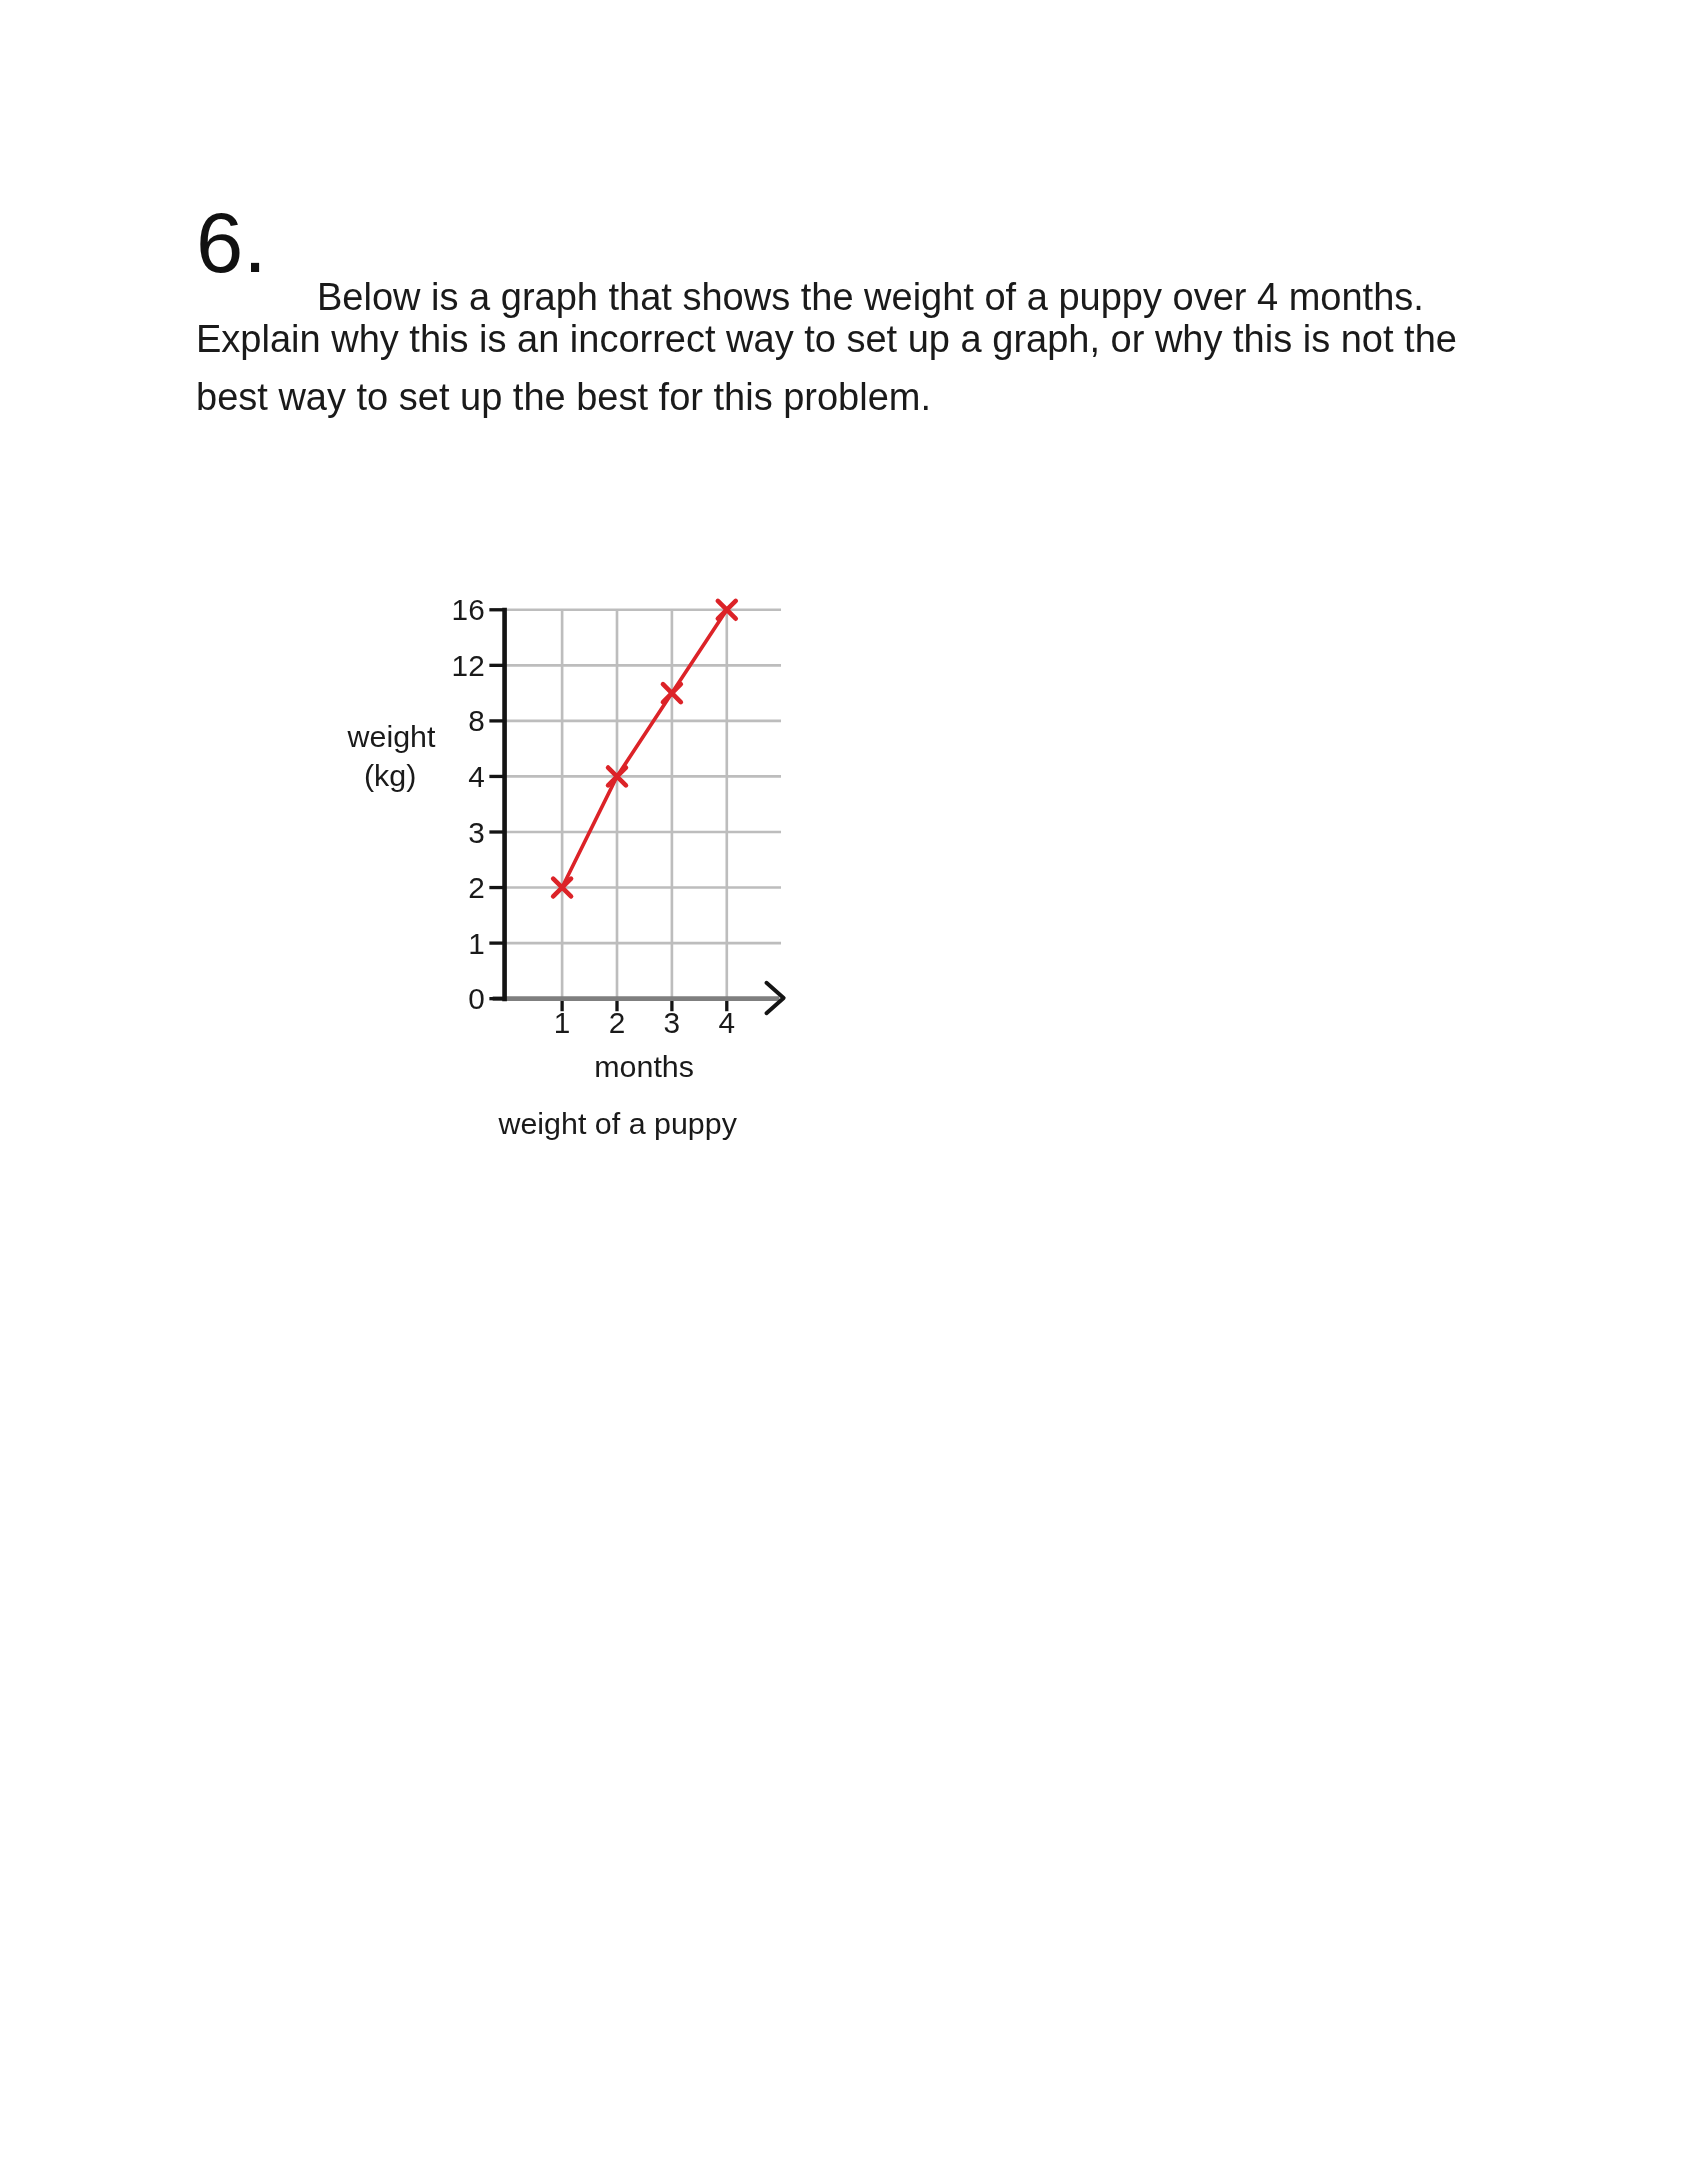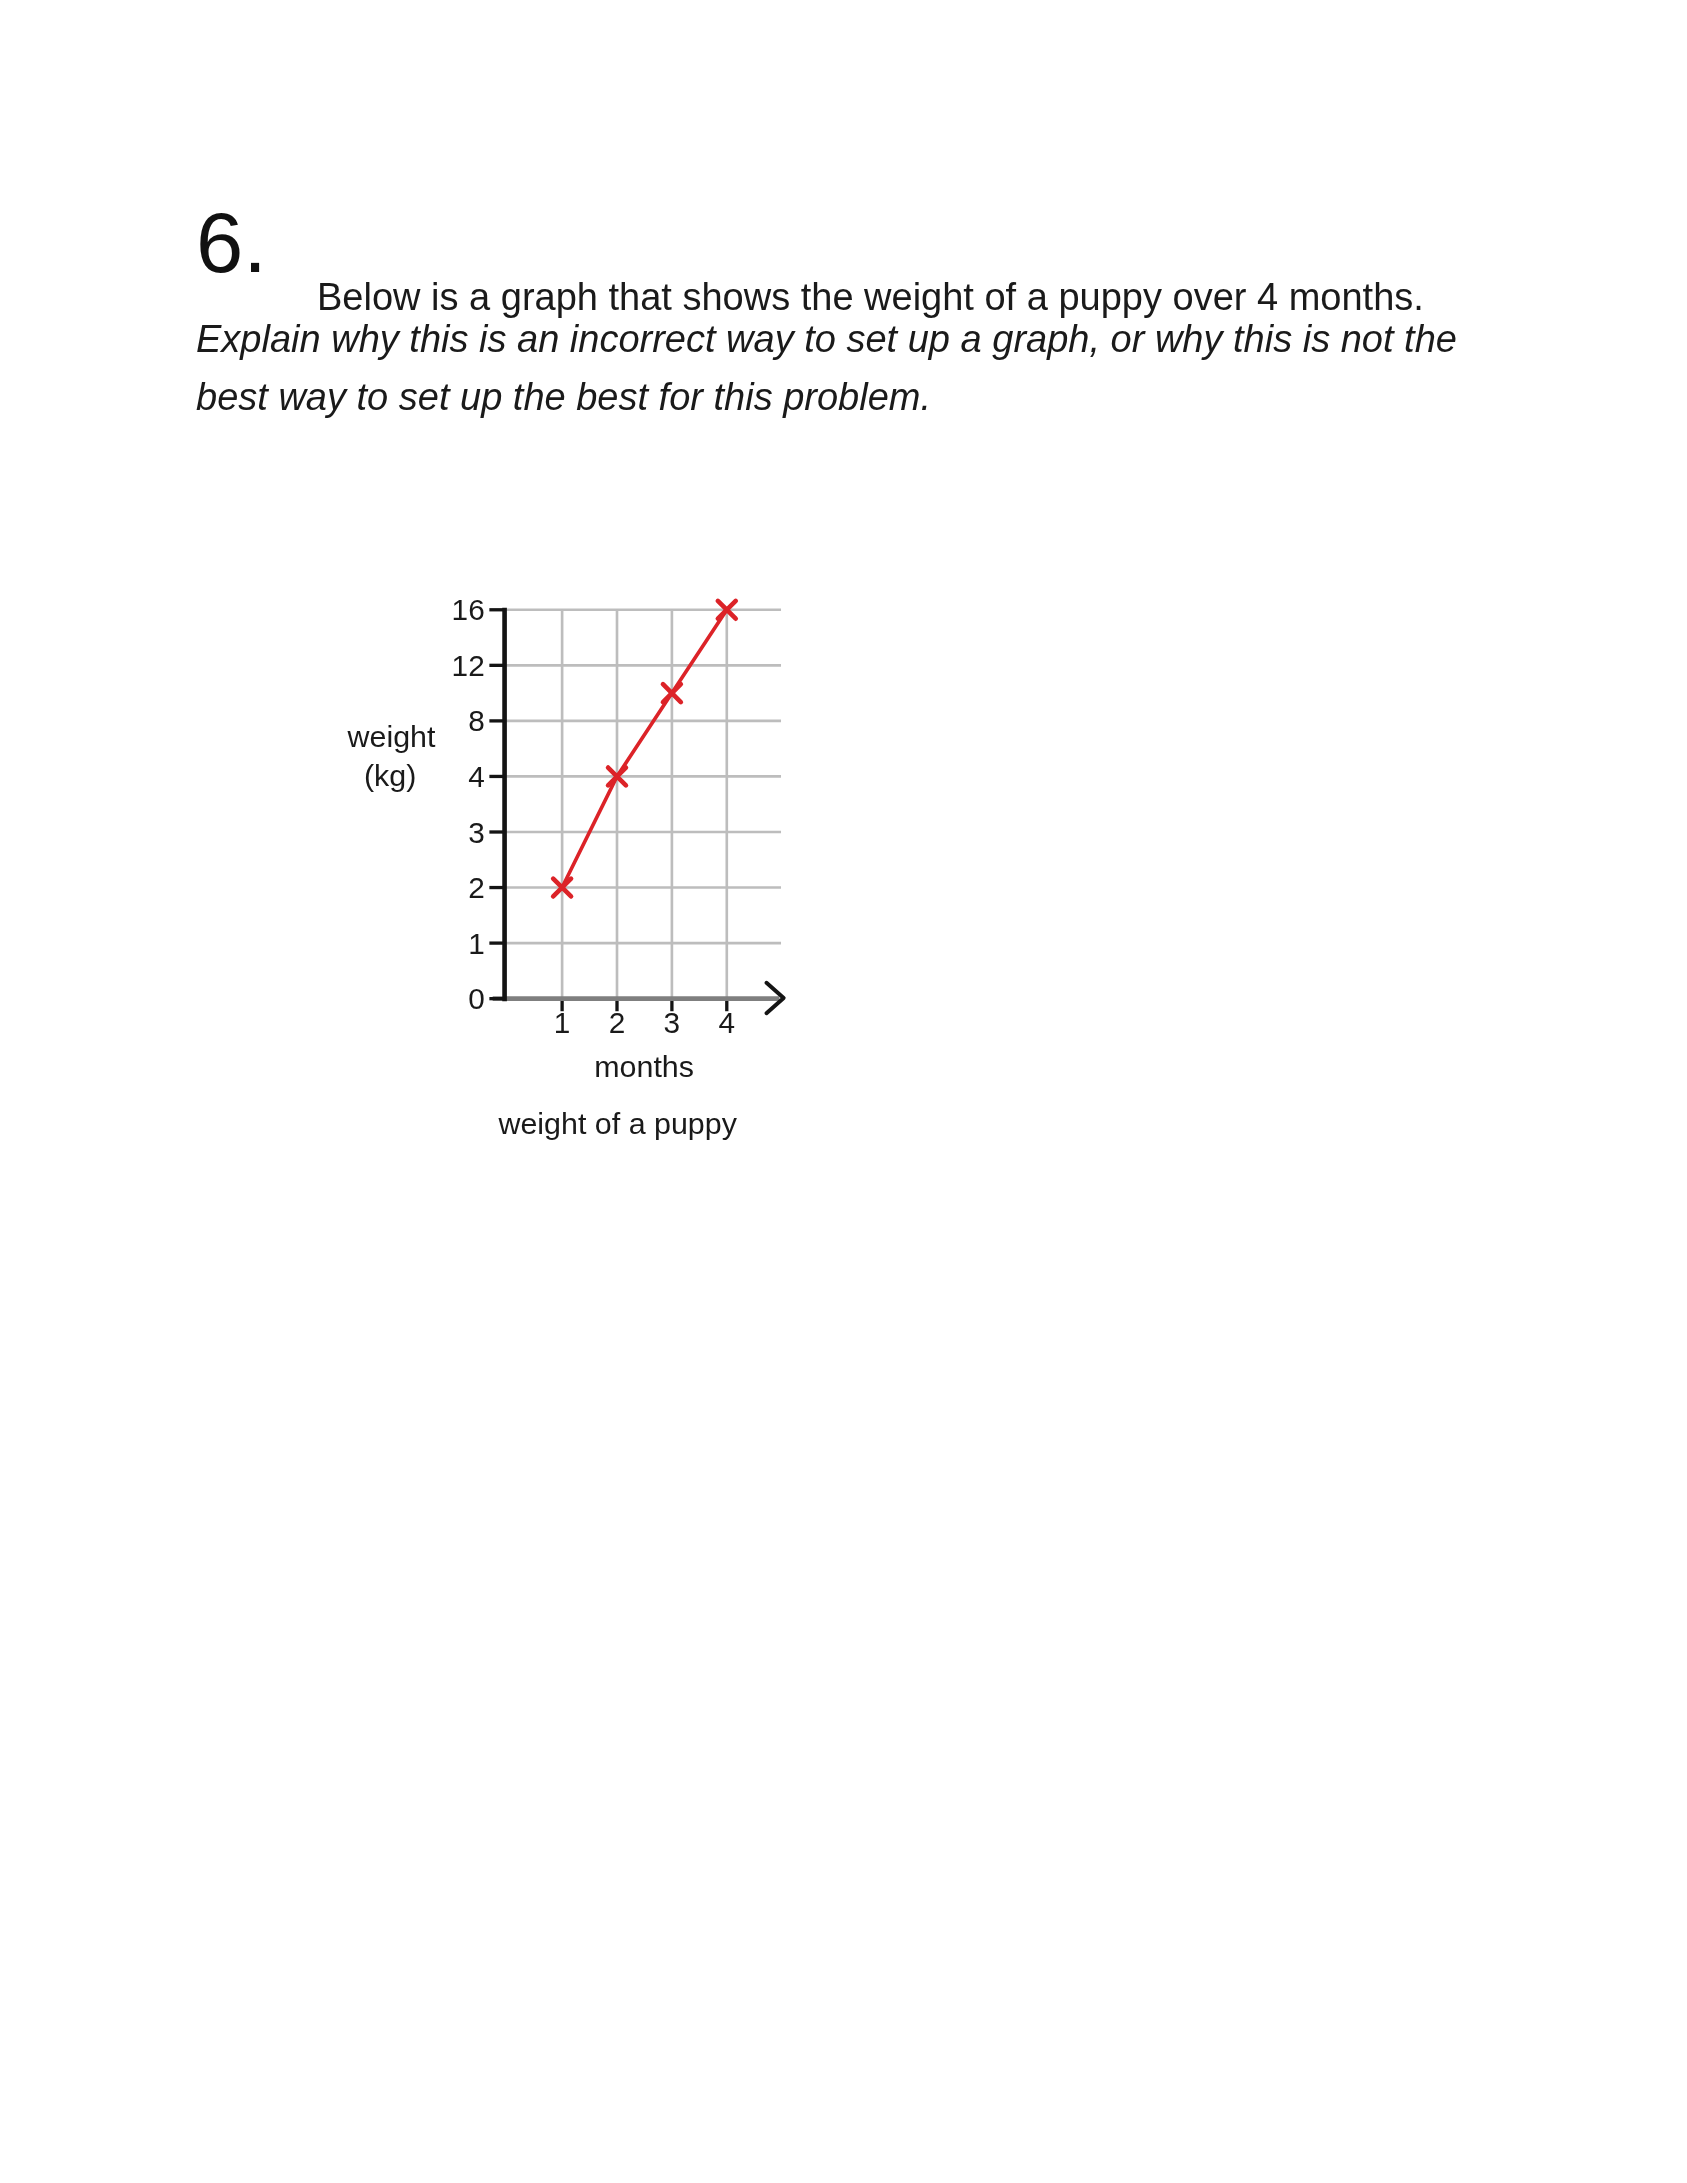--- a/index.html
+++ b/index.html
@@ -29,21 +29,20 @@
     line-height:1;
     white-space:nowrap;
     margin-top:36px;
   }
   .instructions{
     position:absolute;
     left:196px;
     top:310px;
     font-size:38px;
     line-height:58px;
-    font-style:italic;
   }
   .instr-line{white-space:nowrap;}
   .chart{
     position:absolute;
     left:331px;
     top:582px;
     width:490px;
     height:582px;
   }
   .chart svg{display:block;}

